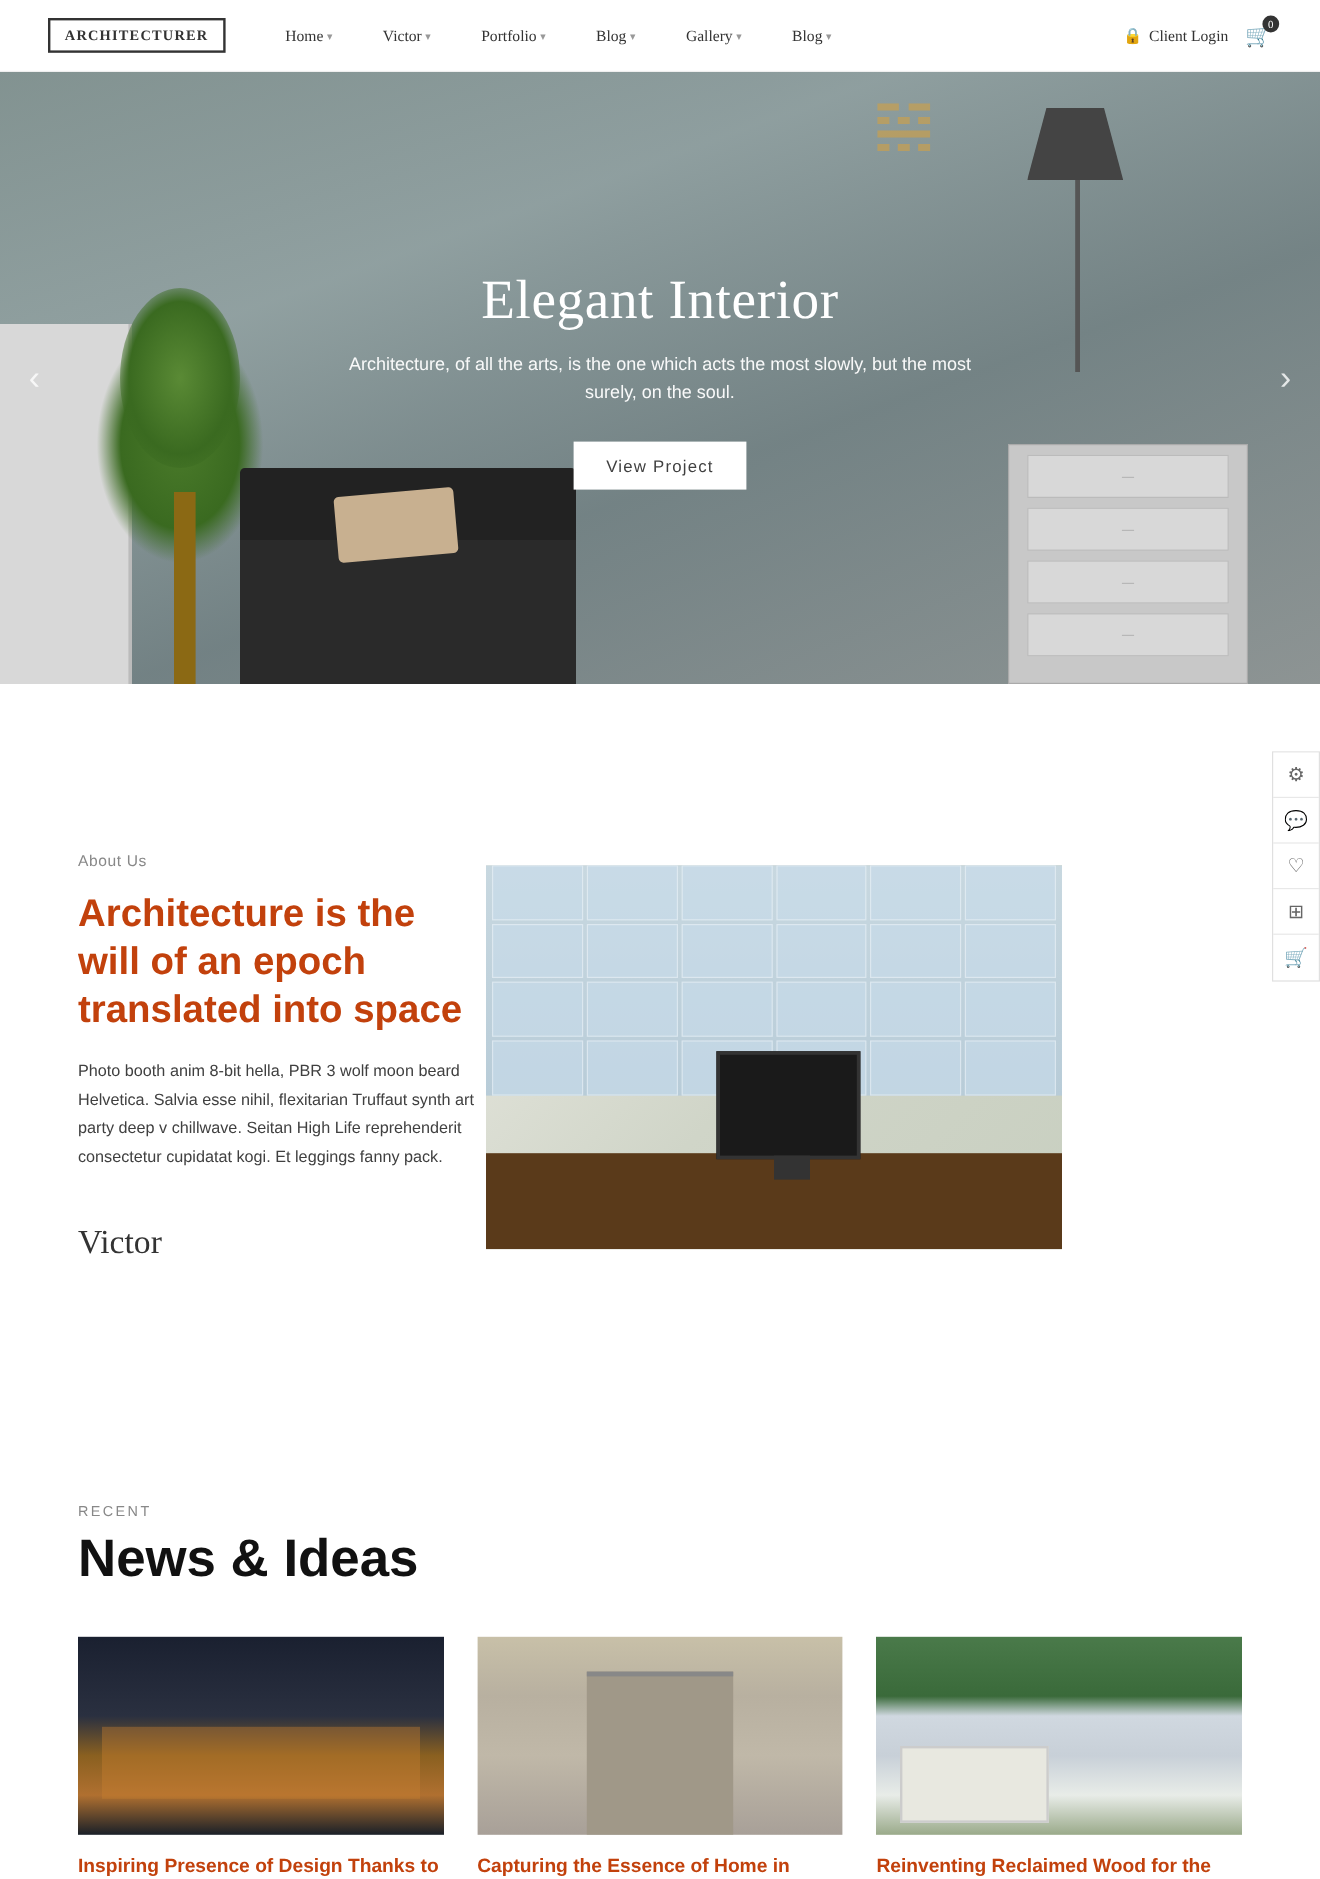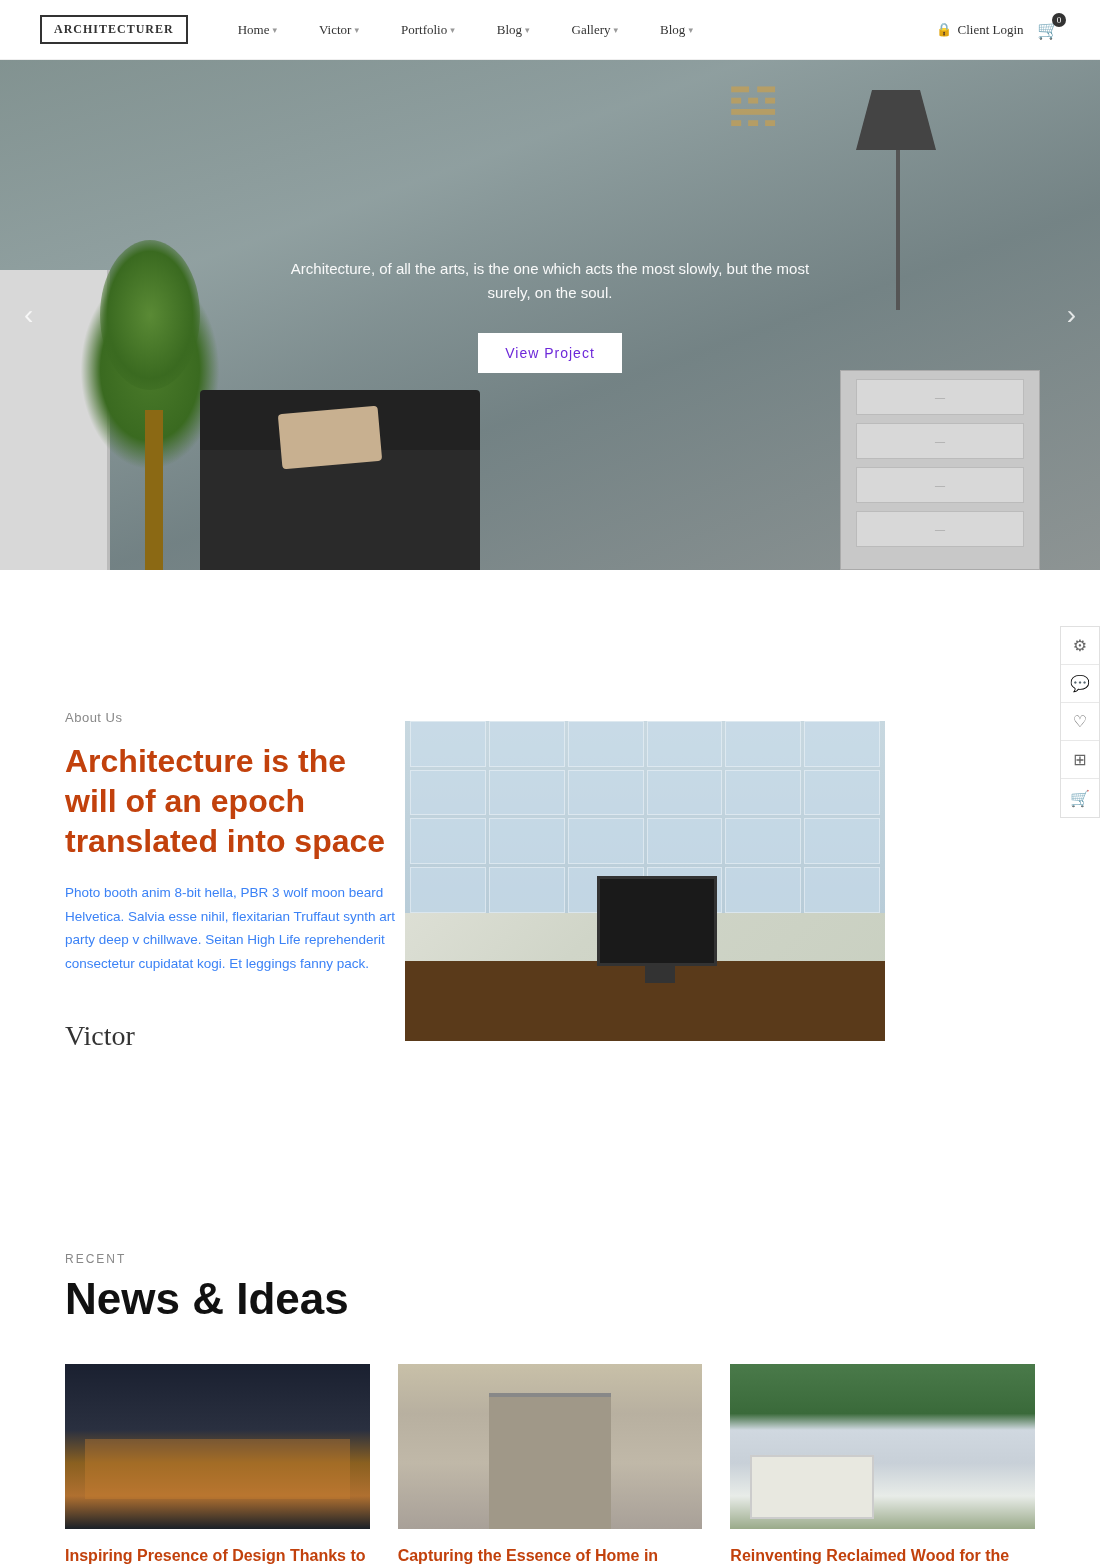--- a/index.html
+++ b/index.html
@@ -237,21 +237,21 @@
       font-size: 15px;
       line-height: 1.6;
       margin-bottom: 28px;
       opacity: 0.95;
       font-family: Arial, sans-serif;
       font-weight: 300;
     }
     .hero-btn {
       display: inline-block;
       background: #fff;
-      color: #6d28d9;
+      color: #404040;
       padding: 12px 27px;
       font-size: 14px;
       font-family: Arial, sans-serif;
       letter-spacing: 1px;
       cursor: pointer;
       border: none;
       text-transform: none;
     }
     .hero-nav-btn {
       position: absolute;
@@ -312,21 +312,21 @@
     .about-title {
       font-size: 32px;
       font-weight: 700;
       color: #c2410c;
       line-height: 1.25;
       margin-bottom: 20px;
       font-family: Arial, sans-serif;
     }
     .about-body {
       font-size: 13.5px;
-      color: #3b82f6;
+      color: #404040;
       line-height: 1.75;
       font-family: Arial, sans-serif;
       margin-bottom: 44px;
     }
     .about-signature {
       font-family: 'Brush Script MT', cursive;
       font-size: 28px;
       color: #333;
       margin-top: 22px;
     }
@@ -558,20 +558,21 @@
     </div>
 
     <div class="lamp"></div>
 
     <div class="grass">𝌵</div>
   </div>
 
   <button class="hero-nav-btn prev">‹</button>
 
   <div class="hero-content">
+    <h1 class="hero-title">Elegant Interior</h1>
     <p class="hero-subtitle">Architecture, of all the arts, is the one which acts the most slowly, but the most surely, on the soul.</p>
     <button class="hero-btn">View Project</button>
   </div>
 
   <button class="hero-nav-btn next">›</button>
 </section>
 
 <div class="right-sidebar">
   <div class="sidebar-icon">⚙</div>
   <div class="sidebar-icon">💬</div>

